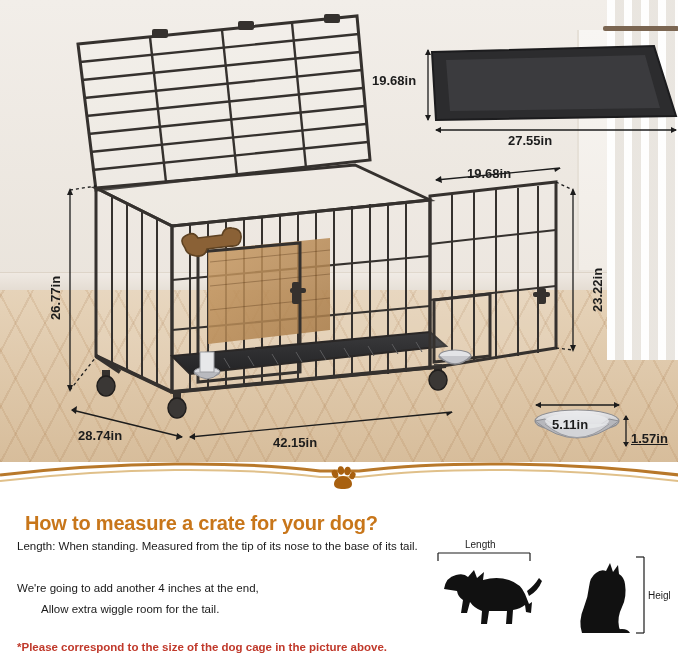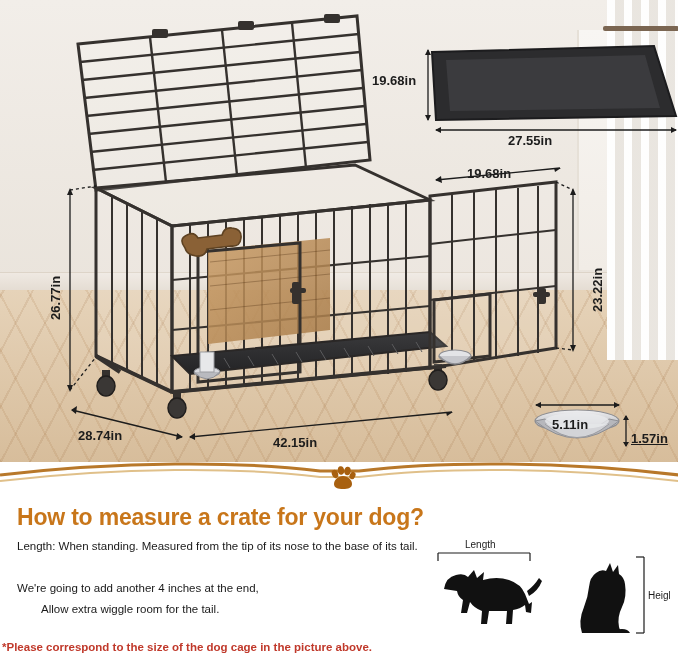--- a/index.html
+++ b/index.html
@@ -88,38 +88,38 @@
     position: absolute; left: 330px; top: 466px; width: 26px; height: 24px;
   }
 
   
   .info {
     position: absolute; left: 0; top: 495px; width: 679px; height: 171px;
     background: #ffffff;
   }
   .info h1 {
     position: absolute; left: 17px; top: 9px;
-    margin: 0;
-    font-size: 23px;
+    margin: 8px;
+    font-size: 20px;
     font-weight: 700;
     color: #c8761a;
     letter-spacing: -0.2px;
   }
   .info .line {
     position: absolute; left: 17px;
     font-size: 11.5px;
     color: #1a1a1a;
     white-space: nowrap;
   }
   .l1 { top: 45px; }
   .l2 { top: 66px; }
   .l3 { top: 87px; }
   .l4 { top: 108px; margin-left: 24px; }
   .note {
-    position: absolute; left: 2px; top: 146px;
+    position: absolute; left: 17px; top: 146px;
     font-size: 11.5px;
     color: #c0392b;
     font-weight: 700;
     white-space: nowrap;
   }
   .dogs { position: absolute; left: 430px; top: 38px; }
 </style>
 </head>
 <body>
 

